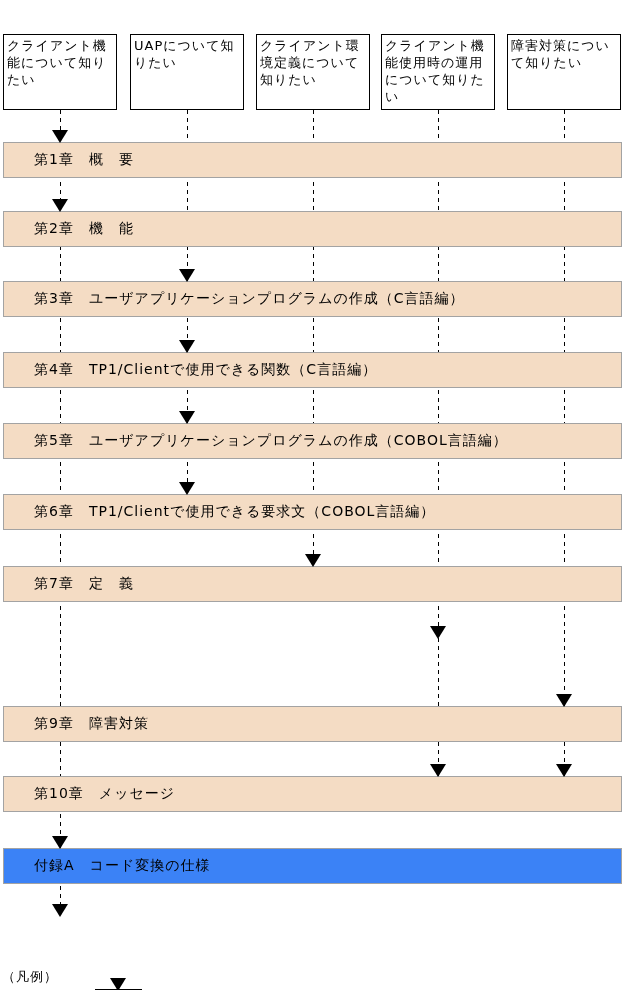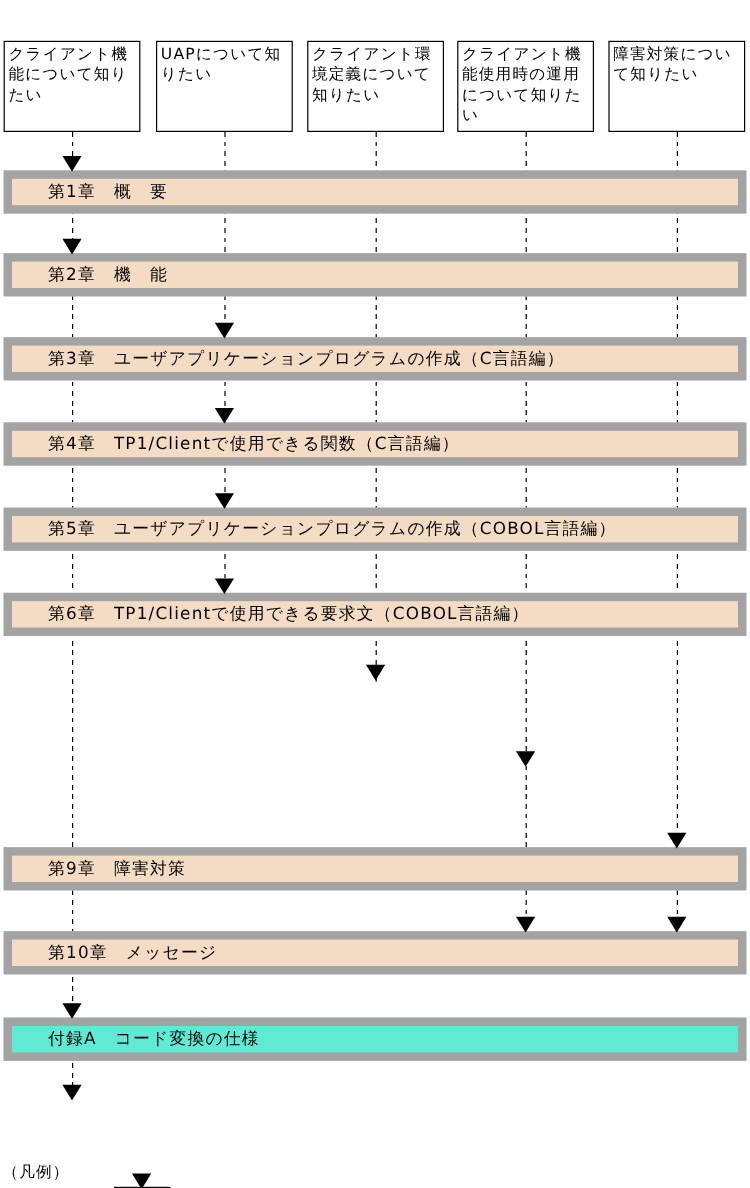--- a/index.html
+++ b/index.html
@@ -27,28 +27,28 @@
   
   .vline{
     position:absolute;width:1px;
     background:repeating-linear-gradient(to bottom,#000 0 4px,transparent 4px 8px);
     z-index:1;
   }
   
   .bar{
     position:absolute;left:3px;width:619px;height:36px;
     box-sizing:border-box;
-    border:7px solid #a3a3a3;
+    border:1px solid #a3a3a3;
     background:#F4DCC4;
     display:flex;align-items:center;
     padding-left:30px;
     font-size:14px;letter-spacing:1px;
     z-index:2;
   }
-  .bar.appendix{background:#5eead4;}
+  .bar.appendix{background:#3b82f6;}
   
   .arrow{
     position:absolute;width:0;height:0;
     border-left:8px solid transparent;
     border-right:8px solid transparent;
     border-top:13px solid #000;
     z-index:3;
   }
   
   .legend-heading{position:absolute;left:2px;top:936px;font-size:13px;letter-spacing:1px;z-index:2;}
@@ -75,20 +75,21 @@
   <div class="vline" style="left:313px;top:78px;height:458px"></div>
   <div class="vline" style="left:438px;top:78px;height:668px"></div>
   <div class="vline" style="left:564px;top:78px;height:668px"></div>
 
   <div class="bar" style="top:110px">第1章　概　要</div>
   <div class="bar" style="top:179px">第2章　機　能</div>
   <div class="bar" style="top:249px">第3章　ユーザアプリケーションプログラムの作成（C言語編）</div>
   <div class="bar" style="top:320px">第4章　TP1/Clientで使用できる関数（C言語編）</div>
   <div class="bar" style="top:391px">第5章　ユーザアプリケーションプログラムの作成（COBOL言語編）</div>
   <div class="bar" style="top:462px">第6章　TP1/Clientで使用できる要求文（COBOL言語編）</div>
+  <div class="bar" style="top:534px">第7章　定　義</div>
   <div class="bar" style="top:674px">第9章　障害対策</div>
   <div class="bar" style="top:744px">第10章　メッセージ</div>
   <div class="bar appendix" style="top:816px">付録A　コード変換の仕様</div>
 
   <div class="arrow" style="left:52px;top:98px"></div>
   <div class="arrow" style="left:52px;top:167px"></div>
   <div class="arrow" style="left:179px;top:237px"></div>
   <div class="arrow" style="left:179px;top:308px"></div>
   <div class="arrow" style="left:179px;top:379px"></div>
   <div class="arrow" style="left:179px;top:450px"></div>

